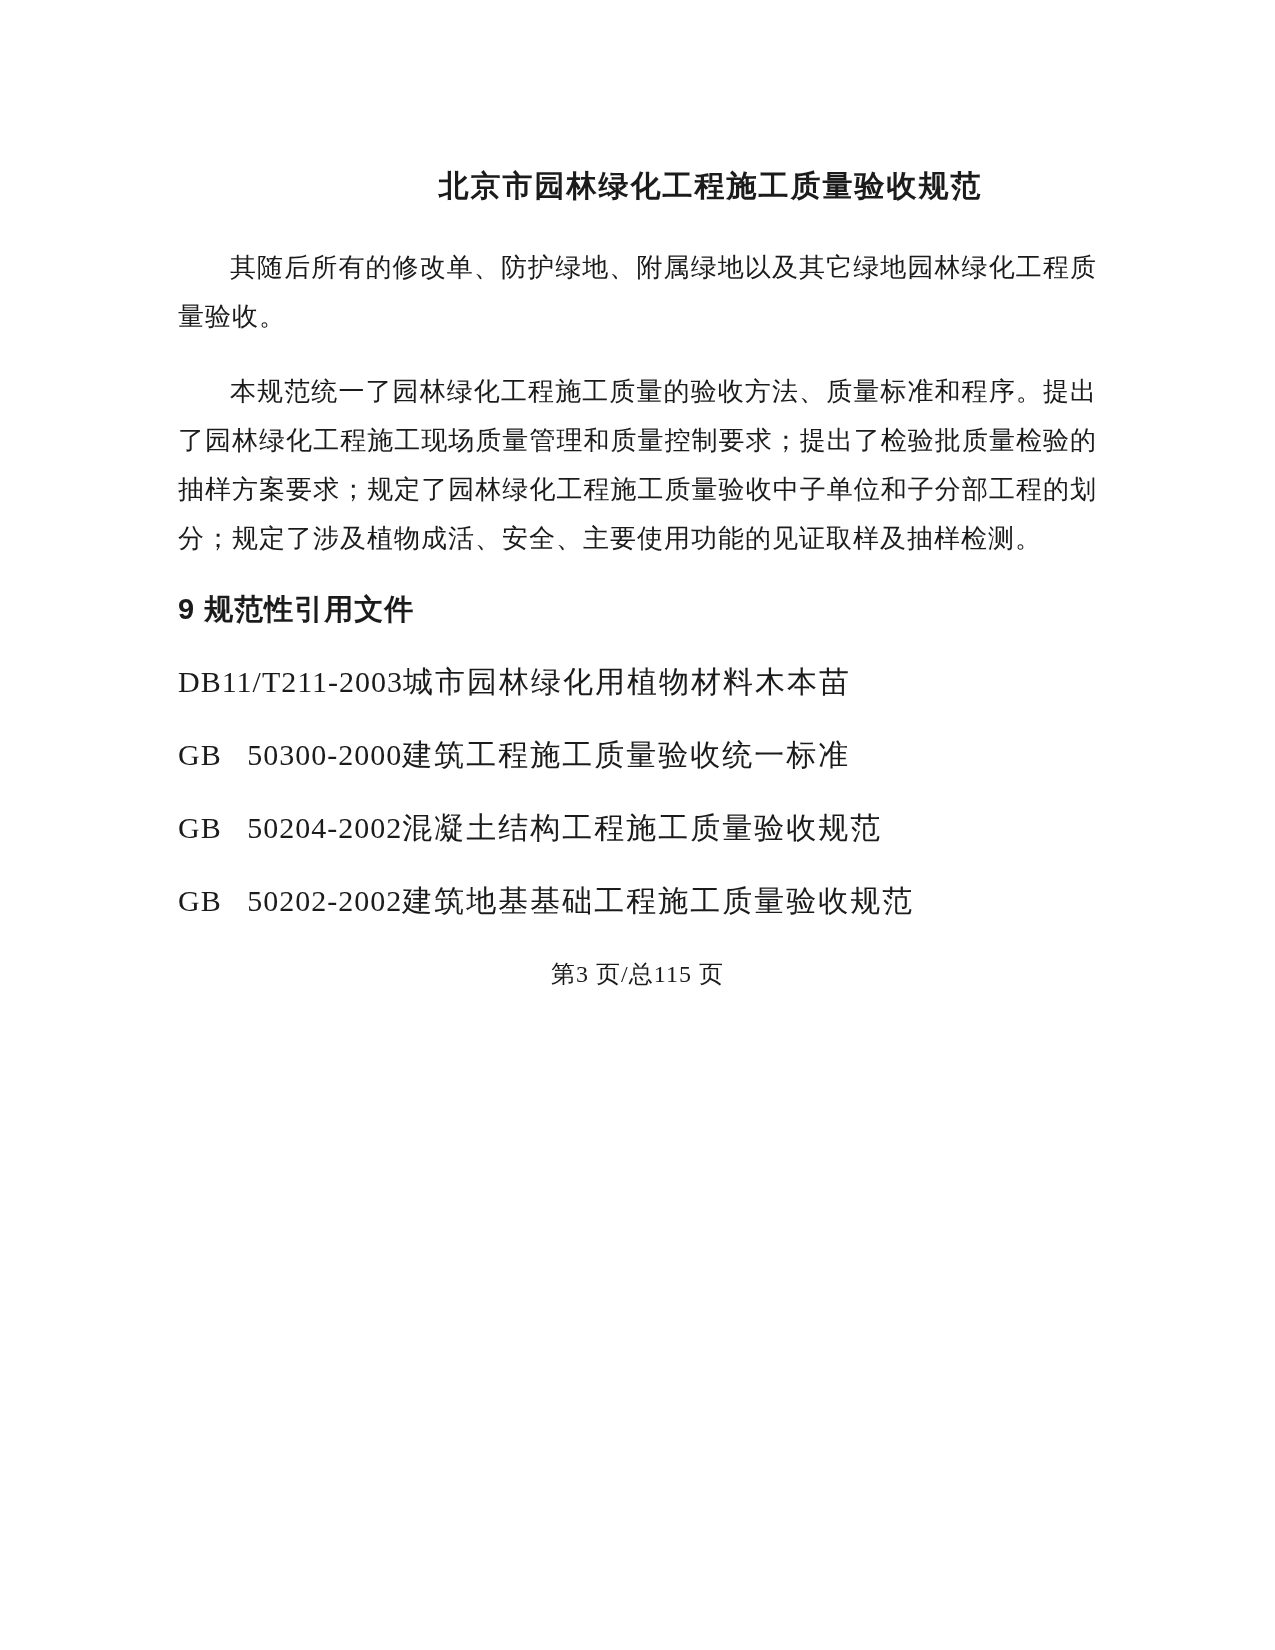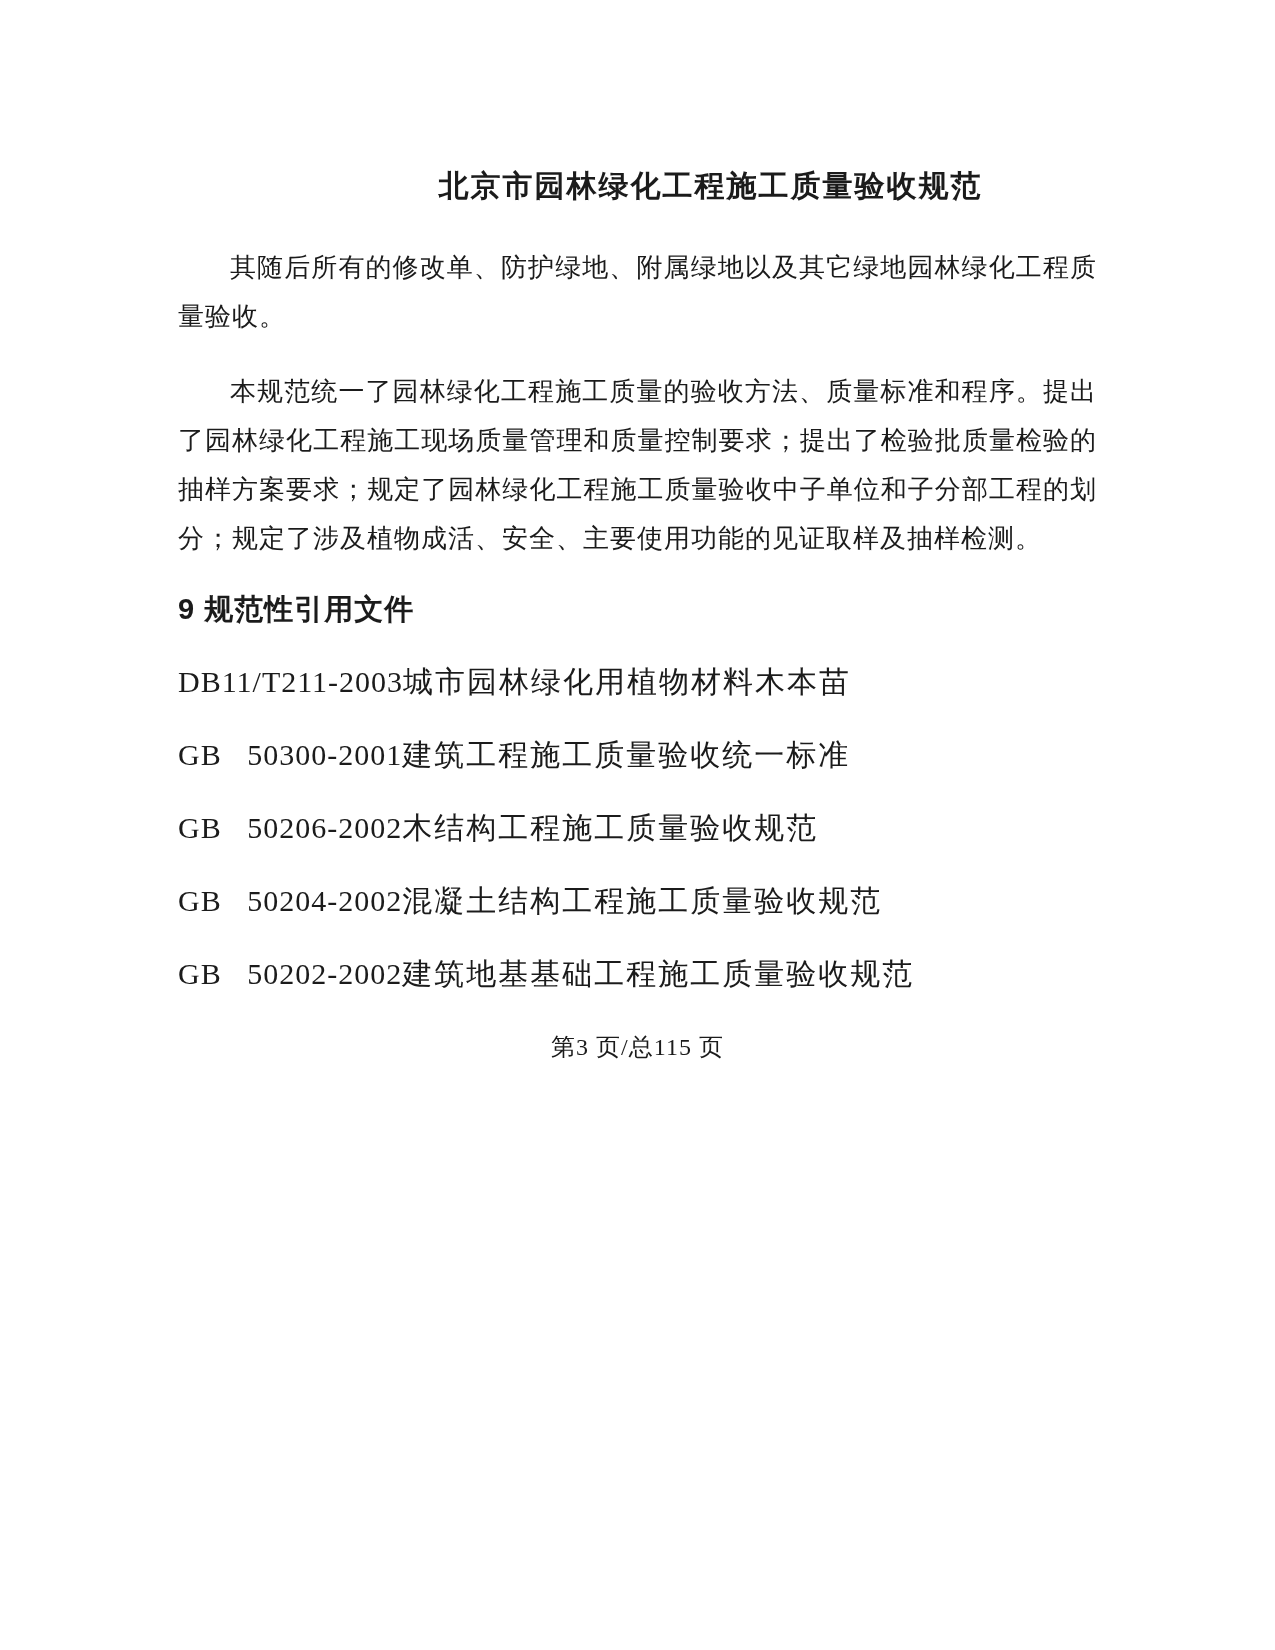--- a/index.html
+++ b/index.html
@@ -83,26 +83,23 @@
   <p class="para">本规范统一了园林绿化工程施工质量的验收方法、质量标准和程序。提出了园林绿化工程施工现场质量管理和质量控制要求；提出了检验批质量检验的抽样方案要求；规定了园林绿化工程施工质量验收中子单位和子分部工程的划分；规定了涉及植物成活、安全、主要使用功能的见证取样及抽样检测。</p>
 
   <div class="sec-heading">9 规范性引用文件</div>
 
 
   <div class="ref-line">
     <span class="ref-code">DB11/T211-2003</span><span class="ref-title">城市园林绿化用植物材料木本苗</span>
   </div>
 
   <div class="ref-line">
-    <span class="ref-code">GB   50300-2001</span><span class="ref-title">建筑工程施工质量验收统一标准</span>
+    <span class="ref-code">GB   50300-2000</span><span class="ref-title">建筑工程施工质量验收统一标准</span>
   </div>
 
-  <div class="ref-line">
-    <span class="ref-code">GB   50206-2002</span><span class="ref-title">木结构工程施工质量验收规范</span>
-  </div>
 
   <div class="ref-line">
     <span class="ref-code">GB   50204-2002</span><span class="ref-title">混凝土结构工程施工质量验收规范</span>
   </div>
 
   <div class="ref-line">
     <span class="ref-code">GB   50202-2002</span><span class="ref-title">建筑地基基础工程施工质量验收规范</span>
   </div>
 
   <div class="page-footer">第3 页/总115 页</div>

